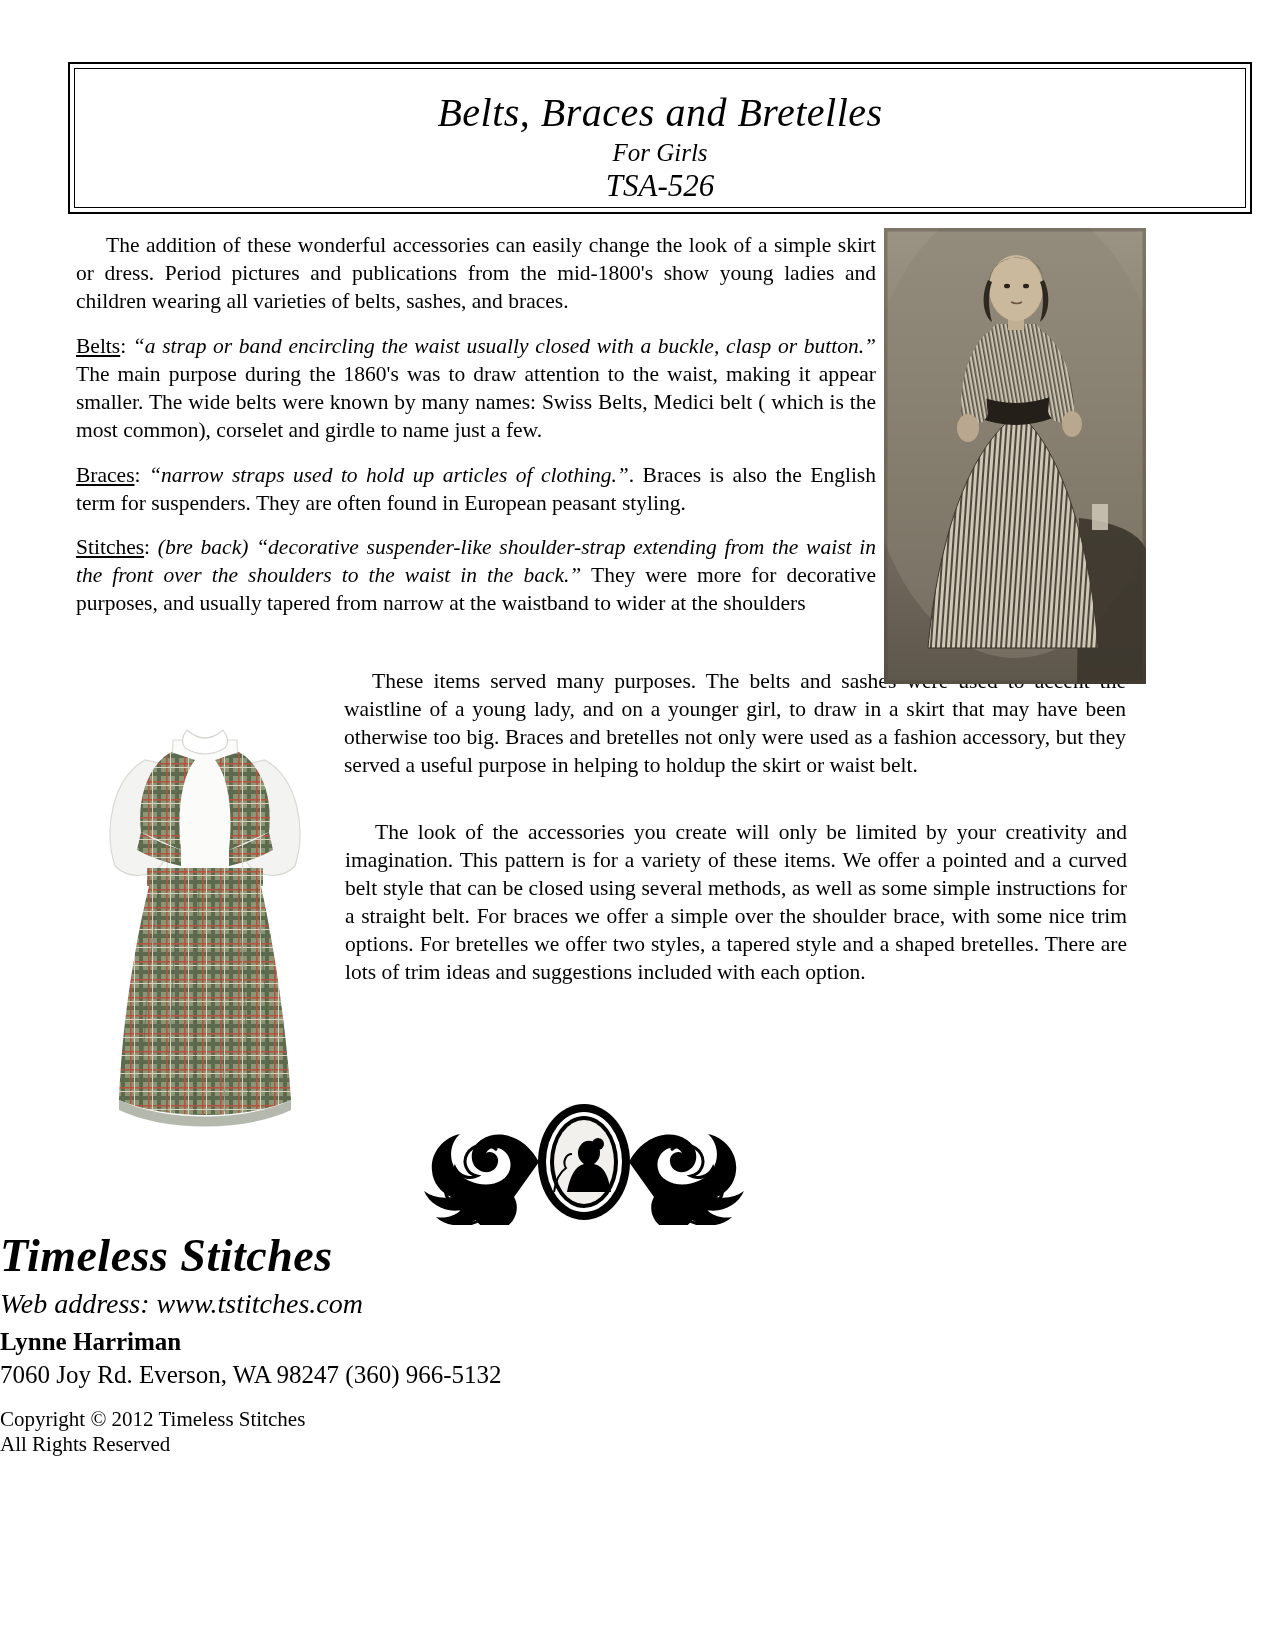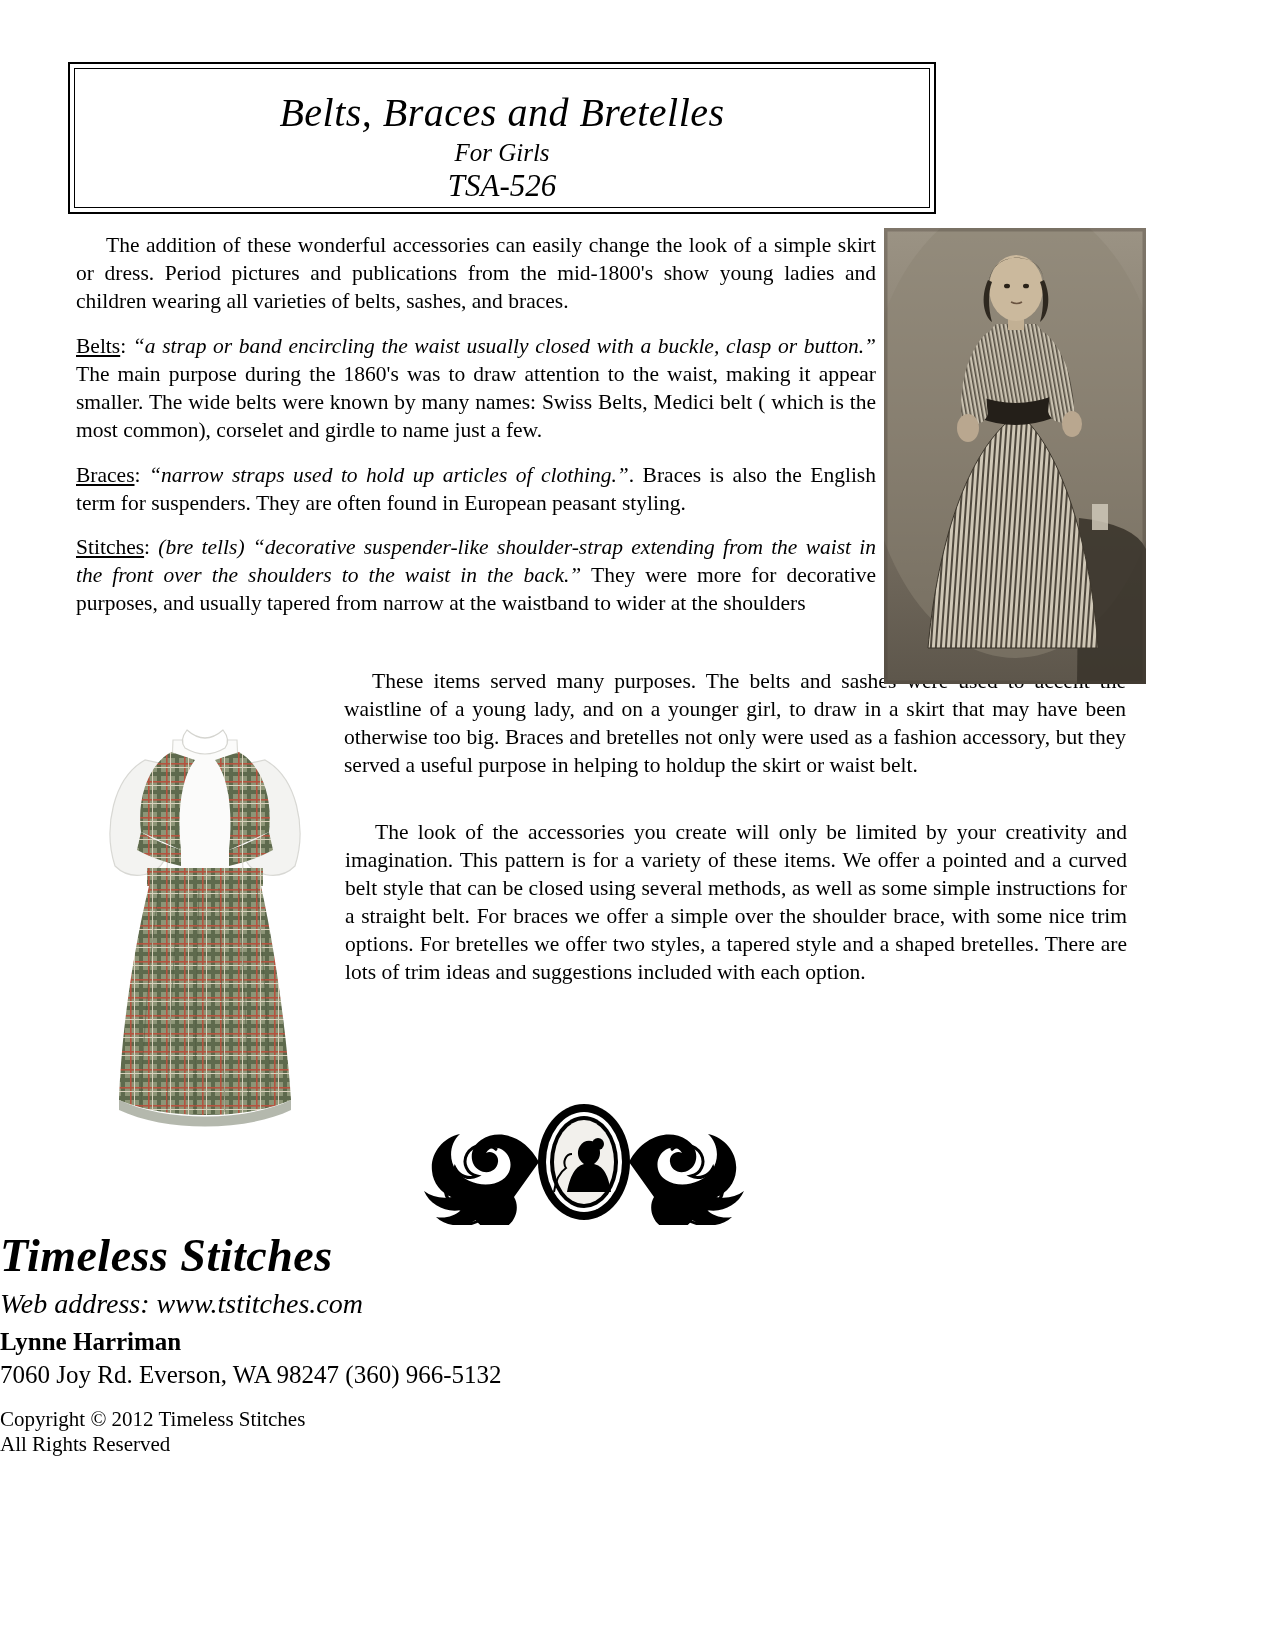--- a/index.html
+++ b/index.html
@@ -21,21 +21,21 @@
     left: 0; top: 0;
     width: 1275px;
     height: 1650px;
   }
 
   
   .title-box {
     position: absolute;
     left: 68px;
     top: 62px;
-    width: 868px;
+    width: 1184px;
     height: 152px;
     border: 2px solid #000;
     box-sizing: border-box;
     background: #fff;
   }
   .title-box-inner {
     position: absolute;
     left: 4px; top: 4px; right: 4px; bottom: 4px;
     border: 1px solid #000;
     box-sizing: border-box;
@@ -187,21 +187,21 @@
     </div>
   </div>
 
   <div class="col-left">
     <p class="para first">The addition of these wonderful accessories can easily change the look of a simple skirt or dress.   Period pictures and publications from the mid-1800's show young ladies and children wearing all varieties of belts, sashes, and braces.</p>
 
     <p class="para"><span class="term">Belts</span>:  <span class="it">“a strap or band encircling the waist usually closed with a buckle, clasp or button.”</span><span>  The main purpose during the 1860's was to draw attention to the waist, making it appear smaller. The wide belts were known by many names:  Swiss Belts, Medici belt ( which is the most common), corselet and girdle to name just a few.</span></p>
 
     <p class="para"><span class="term">Braces</span>: <span class="it">“narrow straps used to hold up articles of clothing.”</span><span>. Braces is also the English term for suspenders.   They are often found in European peasant styling.</span></p>
 
-    <p class="para"><span class="term">Stitches</span>: <span class="it">(bre tells)</span> <span class="it">“decorative suspender-like shoulder-strap extending from the waist in the front over the shoulders to the waist in the back.”</span><span>  They were more for decorative purposes, and usually tapered from narrow at the waistband to wider at the shoulders</span></p>
+    <p class="para"><span class="term">Stitches</span>: <span class="it">(bre back)</span> <span class="it">“decorative suspender-like shoulder-strap extending from the waist in the front over the shoulders to the waist in the back.”</span><span>  They were more for decorative purposes, and usually tapered from narrow at the waistband to wider at the shoulders</span></p>
   </div>
 
   <div class="flow-text">
     <div class="shape-spacer"></div>
     <p class="indent-block">These items served many purposes.  The belts and sashes were used to accent the waistline of a young lady, and on a younger girl, to draw in a skirt that may have been otherwise too big.  Braces and bretelles not only were used as a fashion accessory, but they served a useful purpose in helping to holdup the skirt or waist belt.</p>
   </div>
 
   <div class="para-lower">The look of the accessories you create will only be limited by your creativity and imagination.  This pattern is for a variety of these items. We offer a pointed and a curved belt style that can be closed using several methods, as well as some simple instructions for a straight belt.   For braces we offer a simple over the shoulder brace, with some nice trim options.  For bretelles we offer two styles, a tapered style and a shaped bretelles. There are lots of trim ideas and suggestions included with each option.</div>
 
   <div class="photo-girl">

